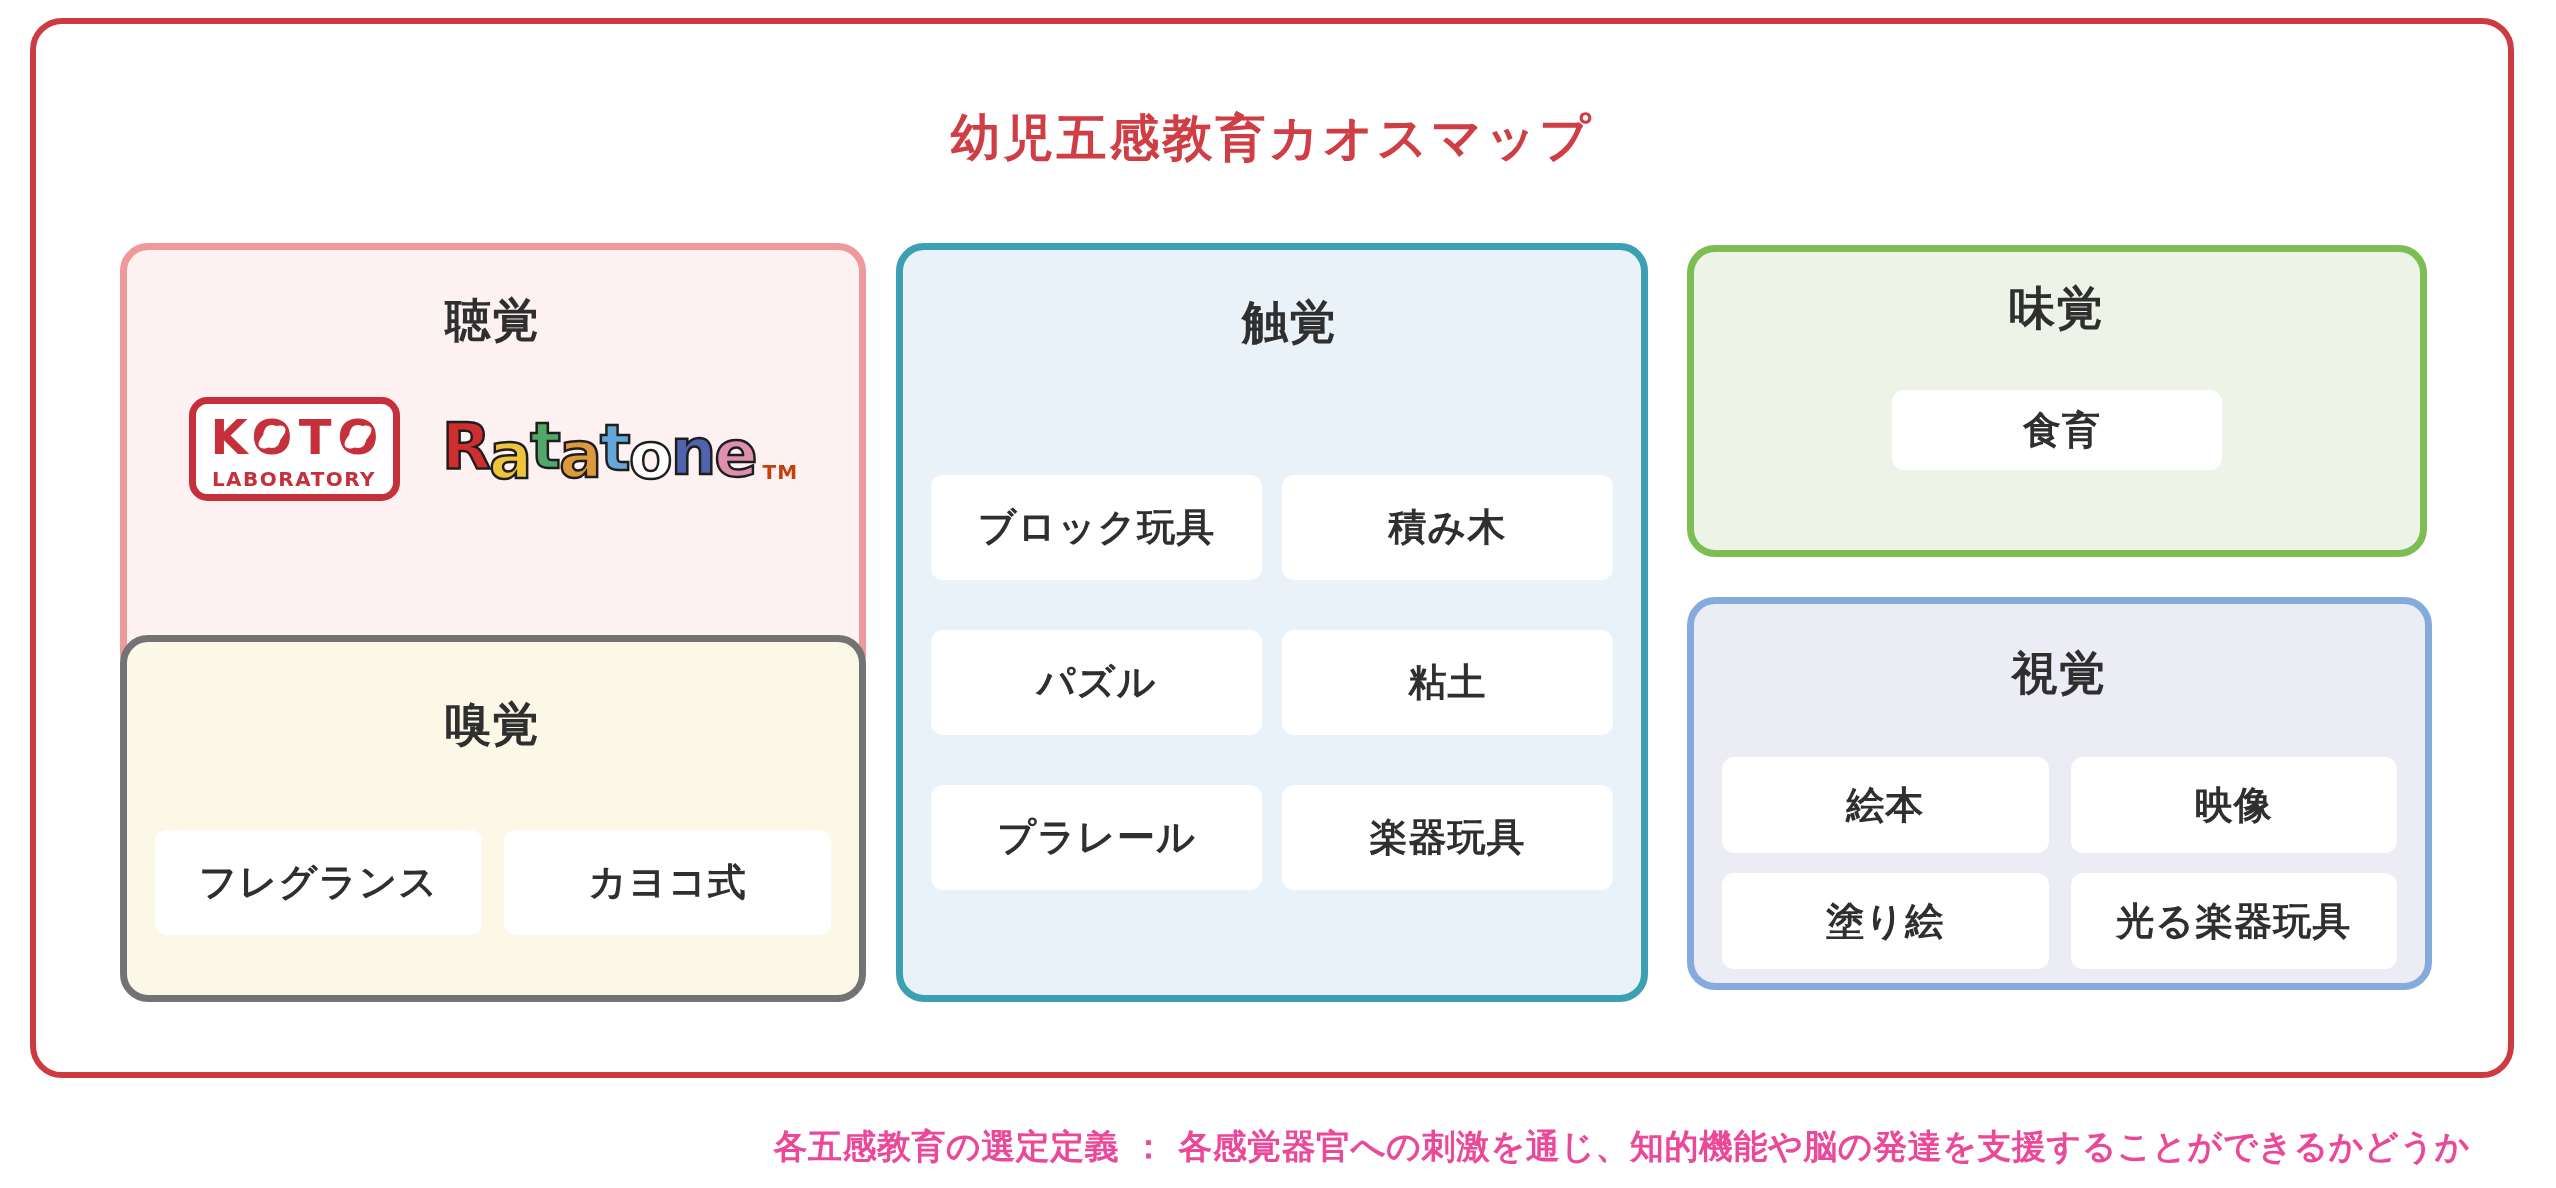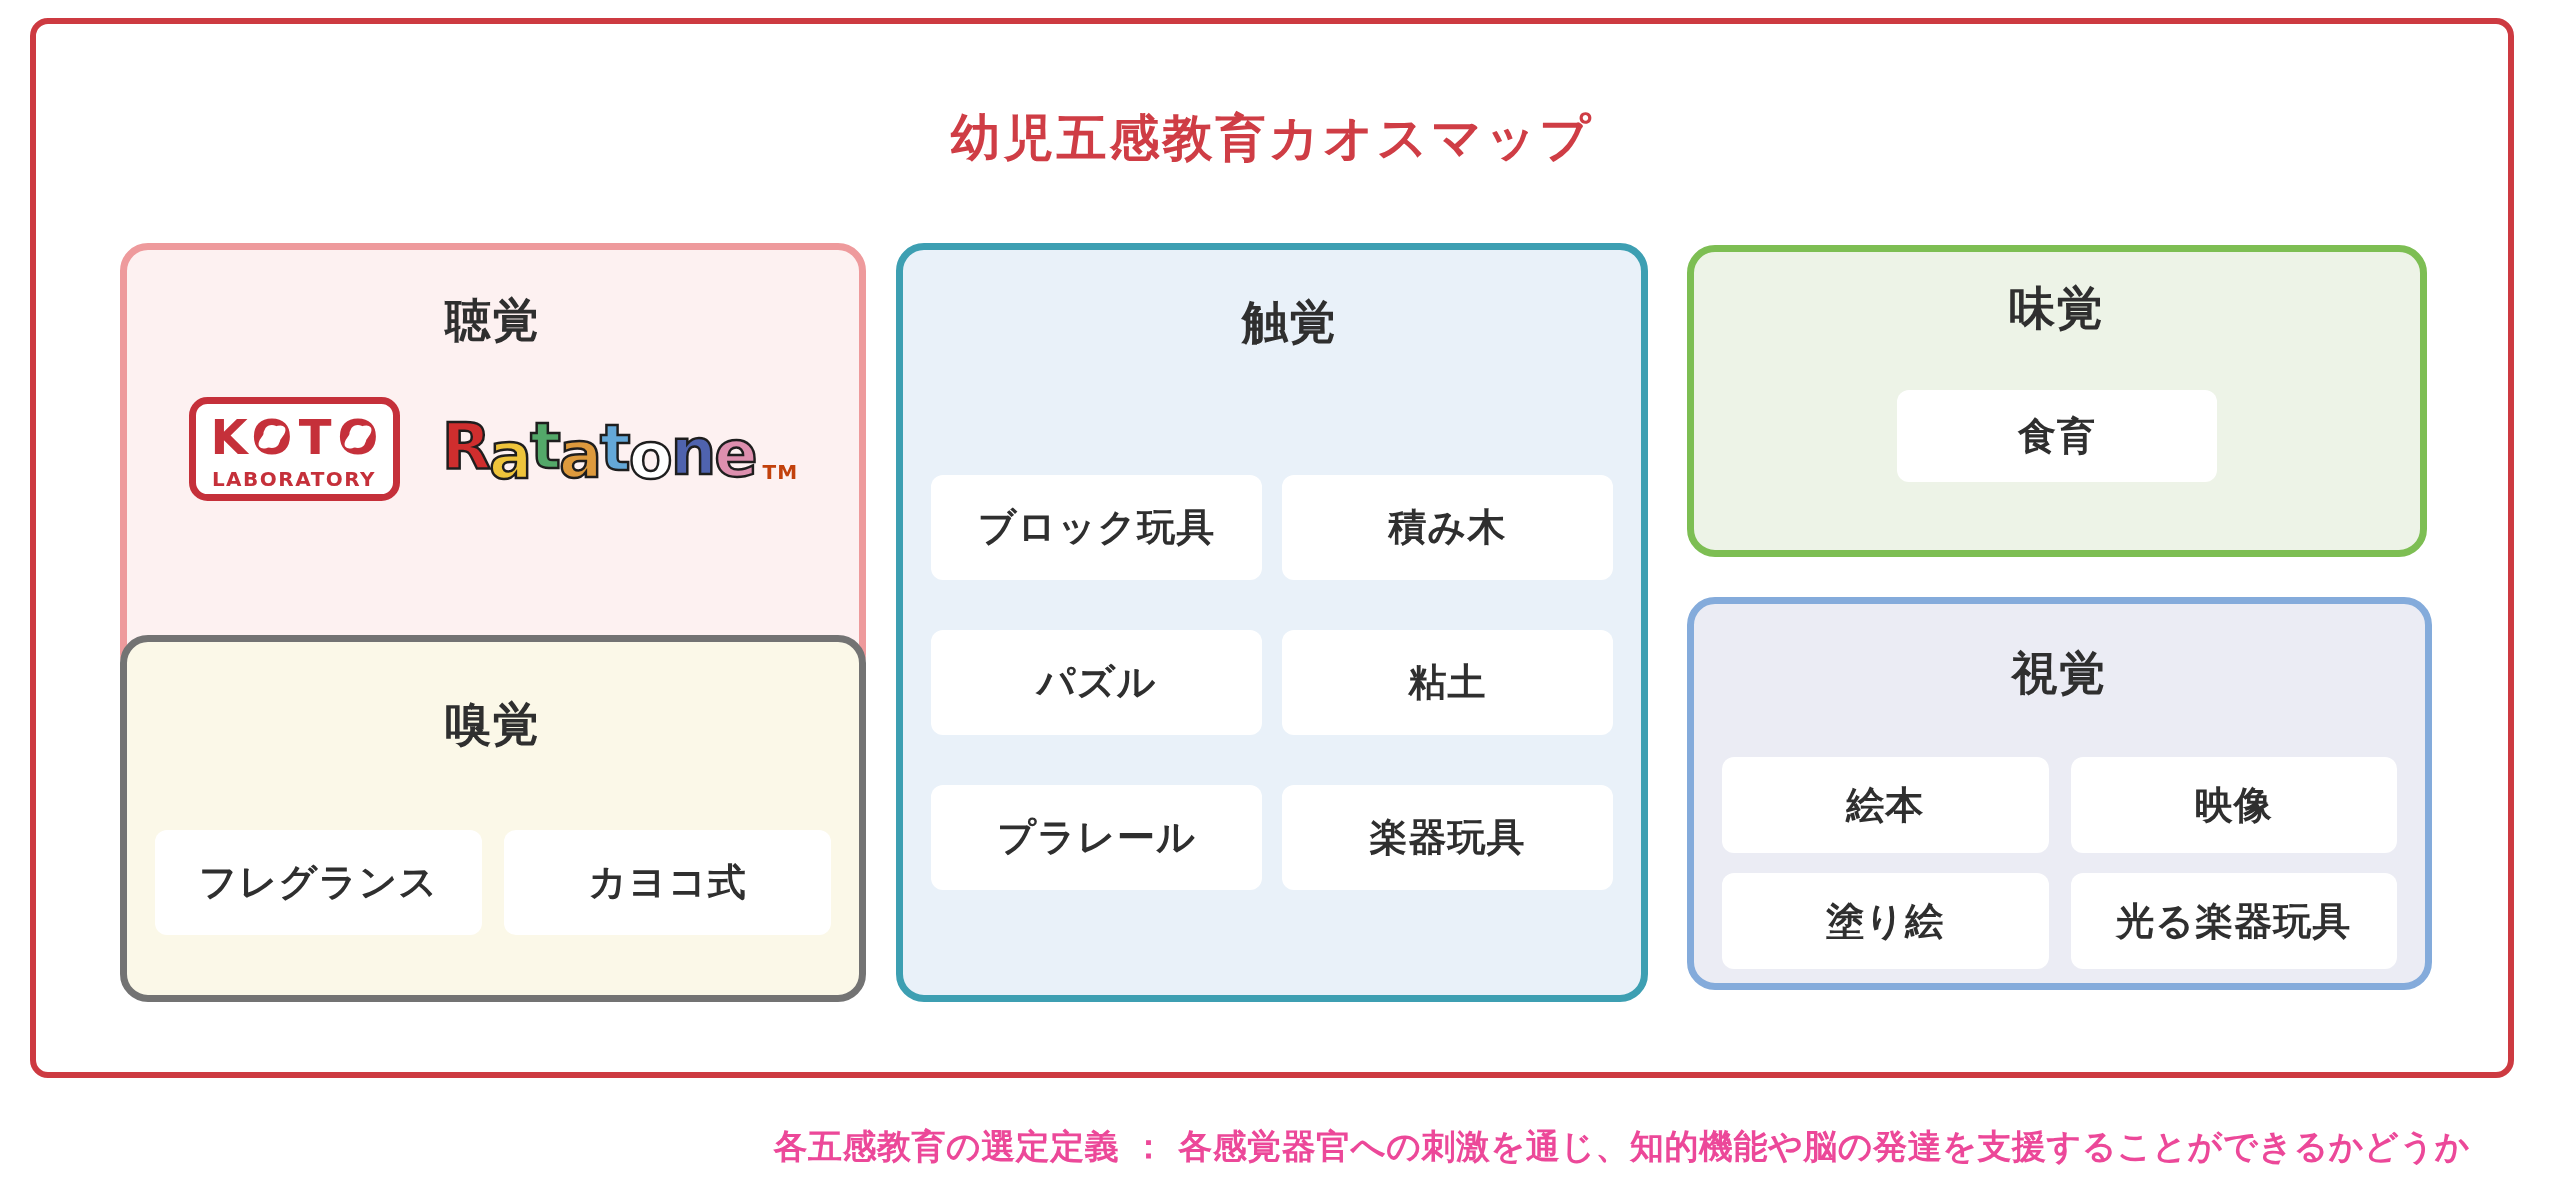--- a/index.html
+++ b/index.html
@@ -5,21 +5,21 @@
   html,body { margin:0; padding:0; }
   body {
     width:2556px; height:1188px; background:#ffffff;
     font-family:"DejaVu Sans","Liberation Sans",sans-serif;
     -webkit-font-smoothing:antialiased;
   }
   .canvas { position:relative; width:2556px; height:1188px; background:#ffffff; overflow:hidden; }
 
   .outer-frame {
     position:absolute; left:30px; top:18px; width:2484px; height:1060px;
-    border:6px solid #cd3a41; border-radius:18px; box-sizing:border-box; background:#ffffff;
+    border:6px solid #cd3a41; border-radius:32px; box-sizing:border-box; background:#ffffff;
   }
 
   .map-title {
     position:absolute; left:0; top:86px; width:100%; margin:0;
     text-align:center; font-size:50px; line-height:1.15; font-weight:bold;
     color:#cf3d45; letter-spacing:3px;
   }
 
   .sense-box { position:absolute; box-sizing:border-box; border-radius:28px; }
   .sense-box h2 {
@@ -47,21 +47,21 @@
   .pill-grid {
     position:absolute; left:28px; right:28px;
     display:grid; grid-template-columns:1fr 1fr;margin-top:30px;
   }
   .touch-grid { top:195px; grid-auto-rows:105px; row-gap:50px; column-gap:20px; }
   .smell-grid { top:158px; grid-auto-rows:105px; column-gap:22px; }
   .sight-grid { top:123px; grid-auto-rows:96px;  row-gap:20px; column-gap:22px; }
 
   .single-pill {
     position:absolute; left:50%; transform:translateX(-50%);
-    top:138px; width:320px; height:92px;
+    top:138px; width:320px; height:80px;padding-left:10px;
   }
 
   
   .logo-row {
     position:absolute; left:0; top:143px; width:100%; height:112px;
     display:flex; align-items:center; justify-content:center; gap:42px;
   }
   .koto-logo { width:213px; height:106px; flex:0 0 auto; }
   .ratatone-logo { display:flex; align-items:center; height:106px; }
   .rl {

